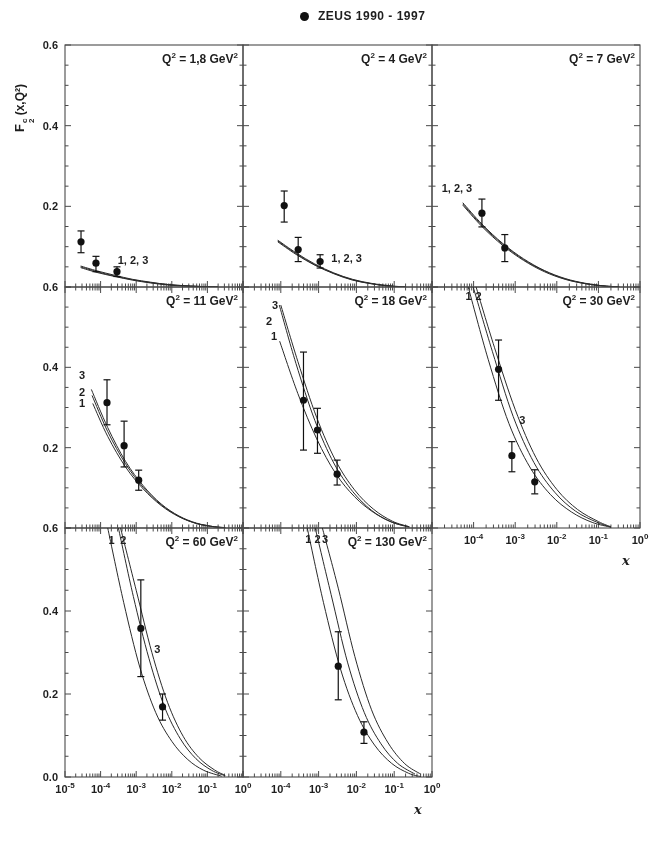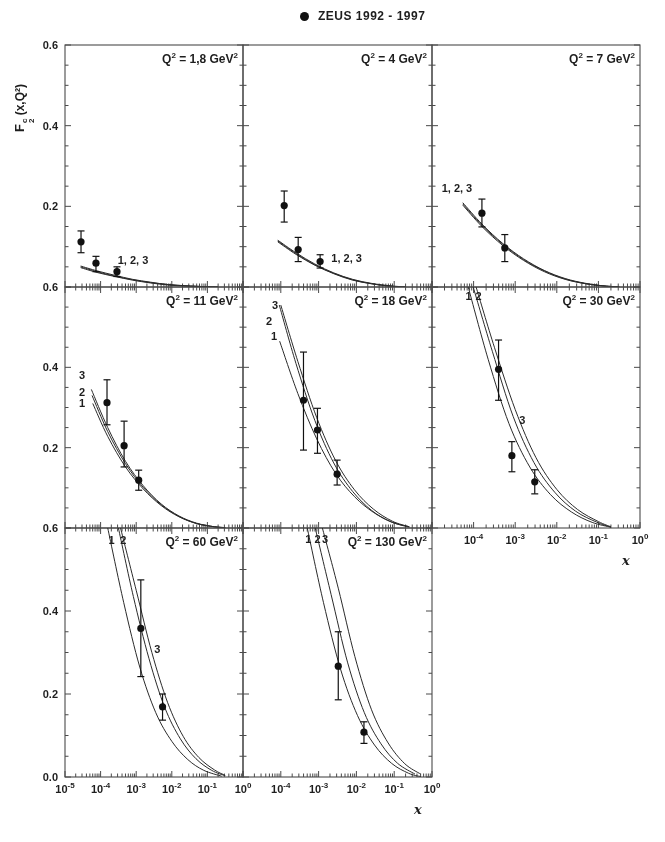--- a/index.html
+++ b/index.html
@@ -20,21 +20,21 @@
   .ylabel .fstack{display:inline-flex;flex-direction:column;font-size:8px;line-height:7px;vertical-align:-3px;margin-left:1px;}
   svg{position:absolute;left:0;top:0;}
 </style>
 </head>
 <body>
 
 <div class="figure">
 
   <div class="legend">
     <span class="dot"></span>
-    <span>ZEUS 1992 - 1997</span>
+    <span>ZEUS 1990 - 1997</span>
   </div>
 
   <div class="ylabel"><span class="f">F</span><span class="fstack">
         <span>c</span>
         <span>2</span>
       </span><span> (x,Q²)</span></div>
 
   <svg id="plot" width="665" height="842" viewBox="0 0 665 842">
       <g>
         <clipPath id="cp0">

